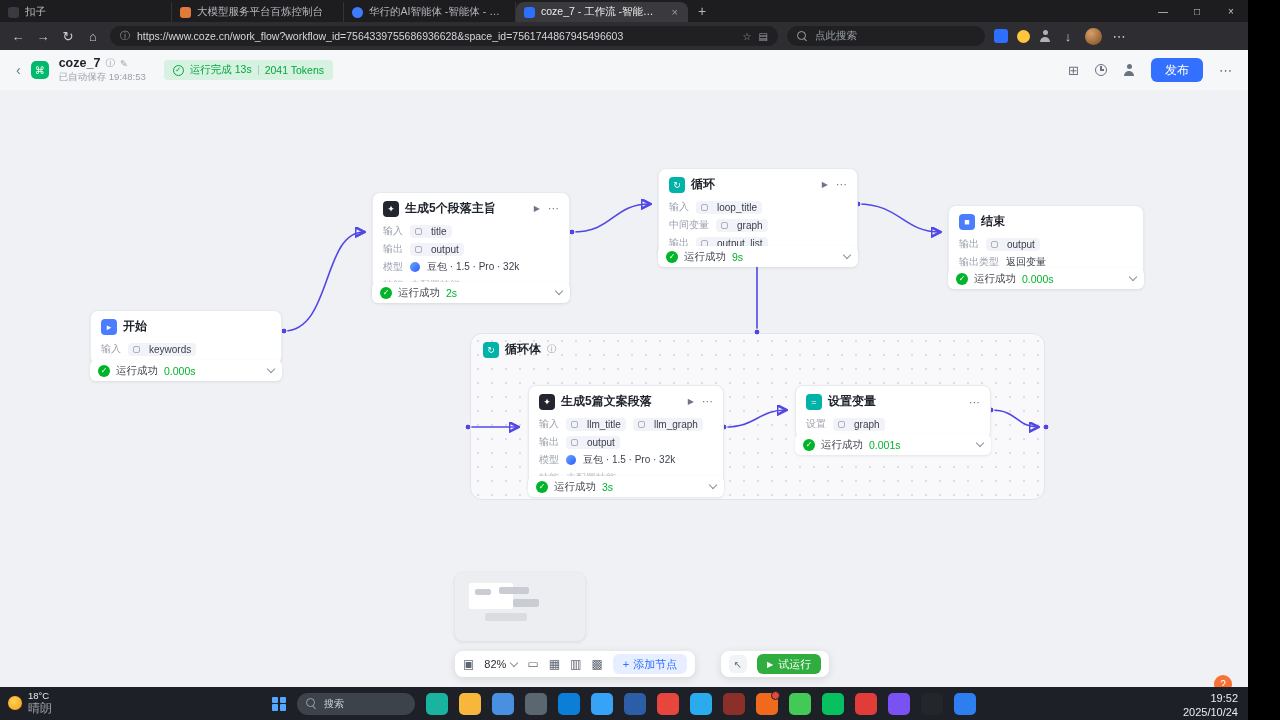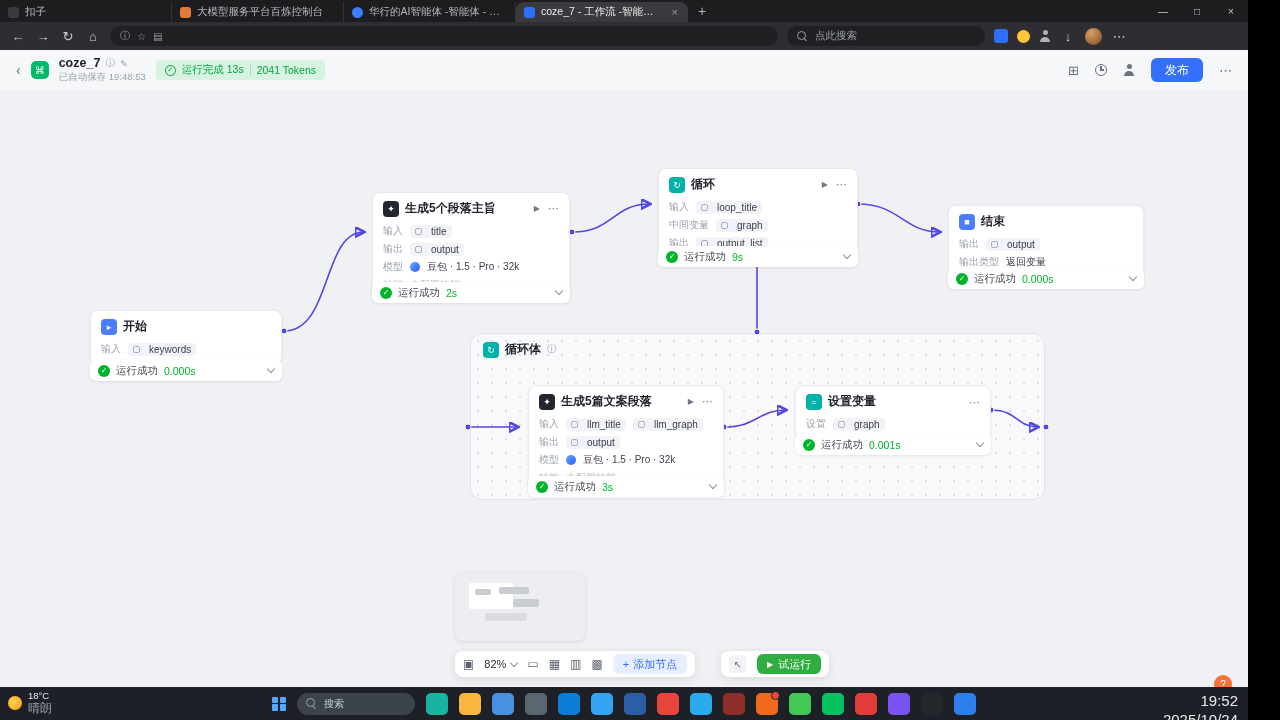--- a/index.html
+++ b/index.html
@@ -37,21 +37,21 @@
 
   
   .wfheader { position:absolute; top:50px; left:0; right:0; height:40px; background:#f6f7f9; display:flex; align-items:center; padding:0 16px; gap:10px; }
   .collapse { color:#6b7280; font-size:14px; }
   .wf-ic { width:18px; height:18px; border-radius:5px; background:#00b96b; color:#fff; font-size:10px; display:flex; align-items:center; justify-content:center; }
   .wf-titlecol { display:flex; flex-direction:column; gap:1px; }
   .wf-titlerow { display:flex; align-items:center; gap:5px; }
   .wf-title { font-size:12.5px; font-weight:bold; color:#1d2129; }
   .wf-mini { color:#9aa0ab; font-size:9.5px; }
   .autosave { color:#9aa0ab; font-size:9.5px; }
-  .badge { display:flex; align-items:center; gap:6px; height:20px; padding:0 9px; background:#d7f2e0; border-radius:4px; color:#00a83e; font-size:10.5px; }
+  .badge { display:flex; align-items:center; gap:6px; height:20px; padding:0 9px; background:#d7f2e0; border-radius:4px; color:#00a83e; font-size:10.5px; margin-left:8px; }
   .badge .bcheck { width:11px; height:11px; border:1.2px solid #00a83e; border-radius:50%; font-size:7px; display:flex; align-items:center; justify-content:center; }
   .badge .bdiv { width:1px; height:10px; background:#9ed8b4; }
   .wfright { margin-left:auto; display:flex; align-items:center; gap:16px; }
   .hic { color:#6b7280; font-size:13px; }
   .clock { width:12px; height:12px; border:1.5px solid #6b7280; border-radius:50%; position:relative; }
   .clock::before { content:""; position:absolute; width:1.5px; height:4px; background:#6b7280; left:4px; top:1px; }
   .clock::after { content:""; position:absolute; width:3.5px; height:1.5px; background:#6b7280; left:4px; top:4px; }
   .person.dark::before, .person.dark::after { background:#6b7280; }
   .publish { height:24px; padding:0 14px; background:#3370ff; color:#fff; border:none; border-radius:6px; font-size:12px; }
 
@@ -109,21 +109,21 @@
   .wcol { display:flex; flex-direction:column; line-height:1.15; }
   .wtemp { color:#e8eaed; font-size:9.5px; } .wdesc { color:#9aa0a6; font-size:12px; }
   .tcenter { position:absolute; left:50%; top:0; height:33px; transform:translateX(-50%); display:flex; align-items:center; gap:11px; }
   .win { width:14px; height:14px; display:grid; grid-template-columns:1fr 1fr; grid-template-rows:1fr 1fr; gap:1.5px; }
   .win i { background:#55a7ff; border-radius:1px; }
   .tsearch { width:118px; height:22px; background:#3d434b; border-radius:11px; display:flex; align-items:center; gap:7px; padding:0 9px; }
   .tsearch .ph { color:#cfd3d8; font-size:10px; }
   .app { width:22px; height:22px; border-radius:5px; position:relative; }
   .app.badged::after { content:""; position:absolute; right:-2px; top:-2px; width:7px; height:7px; border-radius:50%; background:#e5483d; border:1px solid #1d2127; }
   .tright { position:absolute; right:10px; top:5px; text-align:right; line-height:1.25; }
-  .ttime, .tdate { color:#e8eaed; font-size:15px; }
+  .ttime, .tdate { color:#e8eaed; font-size:11px; }
 </style>
 </head>
 <body>
 
 <div class="screen">
 
   <div class="tabbar">
     <div class="tab">
       <span class="fav" style="background:#3a3a40"></span>
       <span class="tlabel">扣子</span>
@@ -149,20 +149,21 @@
     </div>
   </div>
 
   <div class="navbar">
     <span class="navic">←</span>
     <span class="navic">→</span>
     <span class="navic">↻</span>
     <span class="navic">⌂</span>
     <div class="addr">
       <span class="aicon">ⓘ</span>
+      <span class="url">https://www.coze.cn/work_flow?workflow_id=7564339755686936628&amp;space_id=7561744867945496603</span>
       <span class="aicon">☆</span>
       <span class="aicon">▤</span>
     </div>
     <div class="searchpill">
       <span class="mag"></span>
       <span class="ph">点此搜索</span>
     </div>
     <span class="sq-logo"></span>
     <span class="dot-logo"></span>
     <span class="person"></span>

